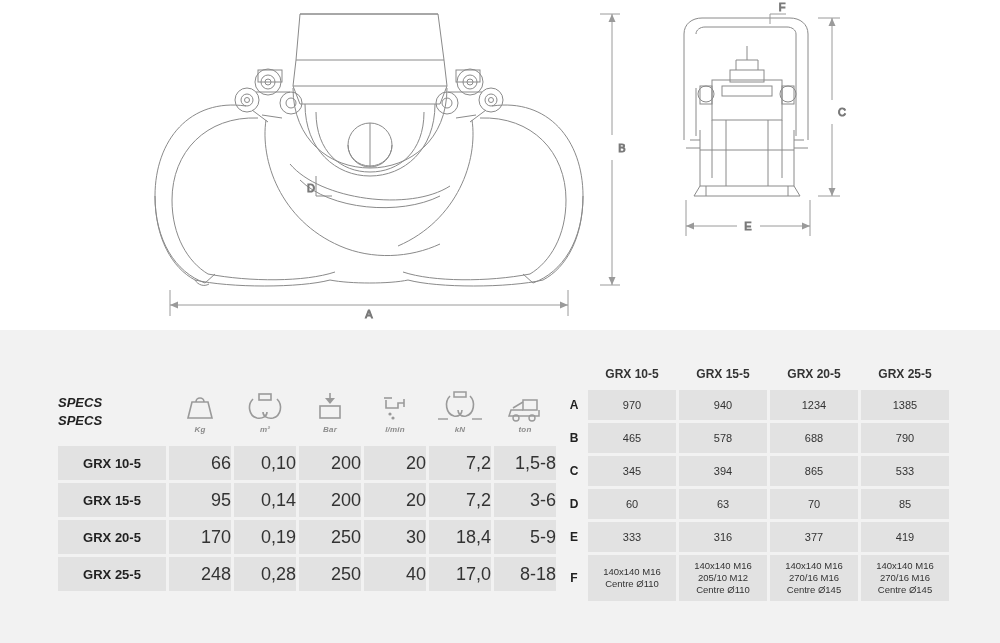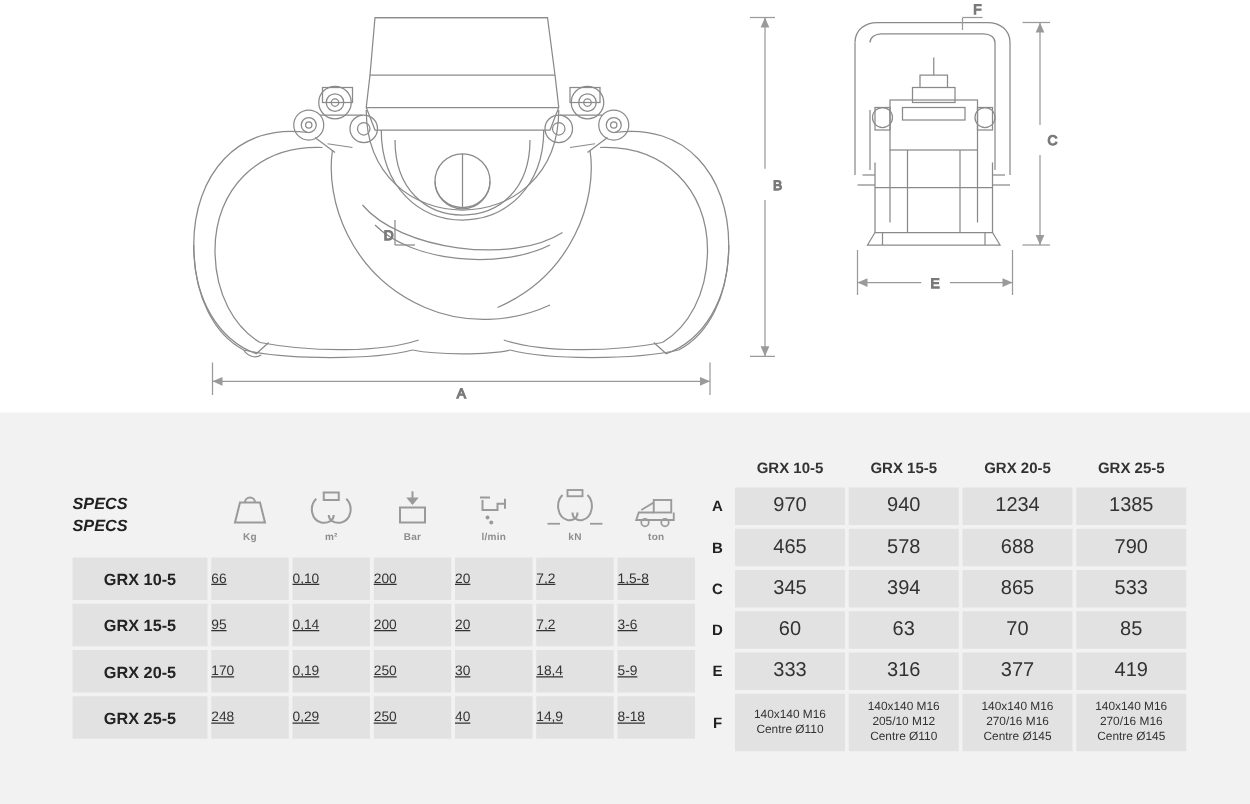--- a/index.html
+++ b/index.html
@@ -40,35 +40,34 @@
   .hdr-icon{
     width:62px;height:62px;
     text-align:center;vertical-align:middle;
     background:transparent;
   }
   .icon-wrap{
     display:flex;flex-direction:column;align-items:center;justify-content:center;
     height:60px;
   }
   .icon-wrap .cap{
-    font-size:8px;color:#8d8d8d;margin-top:1px;letter-spacing:.2px;
+    font-size:8px;color:#8d8d8d;margin-top:1px;letter-spacing:.2px;font-style:italic;
   }
   .model-cell{
     width:108px;height:34px;
     background:#e2e2e2;
     font-weight:bold;font-size:13px;
     text-align:center;vertical-align:middle;
     color:#222;
   }
   .val-cell{
     width:62px;height:34px;
     background:#e2e2e2;
-    font-size:11px;text-align:left;vertical-align:middle;
+    font-size:18px;text-align:right;vertical-align:middle;
     color:#333;
-    text-decoration:underline;
   }
 
   
   .right-table{
     position:absolute;left:560px;top:28px;
     border-collapse:separate;border-spacing:3px;
   }
   .right-table td,.right-table th{padding:0;margin:0;}
   .rt-corner{width:22px;height:26px;background:transparent;}
   .rt-colhdr{
@@ -78,21 +77,21 @@
   }
   .rt-rowhdr{
     width:22px;height:30px;
     text-align:center;vertical-align:middle;
     font-weight:bold;font-size:12px;color:#222;background:transparent;
   }
   .rt-cell{
     width:88px;height:30px;
     background:#e2e2e2;
     text-align:center;vertical-align:middle;
-    font-size:16px;color:#333;
+    font-size:11px;color:#333;
   }
   .rt-cell.tall{height:46px;font-size:9.5px;line-height:1.25;}
   .rt-cell.tall span{display:block;}
 
   .dim-label{font-size:11px;fill:#555;font-family:"Liberation Sans", sans-serif;}
 </style>
 </head>
 <body>
 
 <div class="drawing-area">
@@ -367,24 +366,24 @@
         <td class="val-cell">170</td>
         <td class="val-cell">0,19</td>
         <td class="val-cell">250</td>
         <td class="val-cell">30</td>
         <td class="val-cell">18,4</td>
         <td class="val-cell">5-9</td>
       </tr>
       <tr>
         <td class="model-cell">GRX 25-5</td>
         <td class="val-cell">248</td>
-        <td class="val-cell">0,29</td>
+        <td class="val-cell">0,28</td>
         <td class="val-cell">250</td>
         <td class="val-cell">40</td>
-        <td class="val-cell">14,9</td>
+        <td class="val-cell">17,0</td>
         <td class="val-cell">8-18</td>
       </tr>
     </tbody>
   </table>
 
   <table class="right-table">
     <thead>
       <tr>
         <th class="rt-corner"></th>
         <th class="rt-colhdr">GRX 10-5</th>

